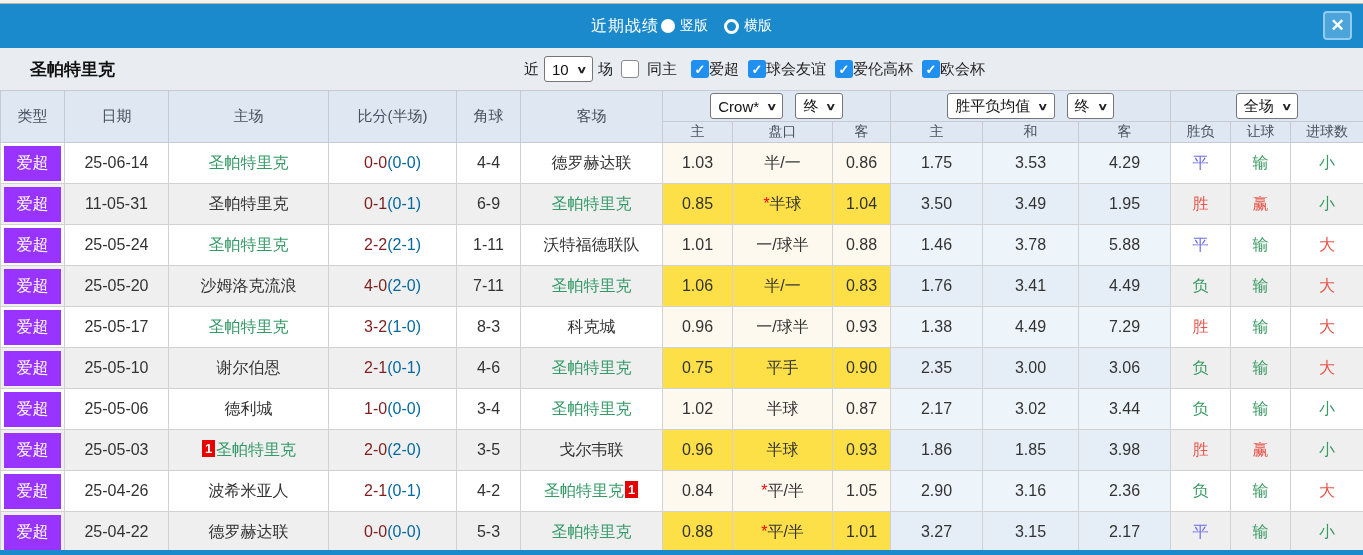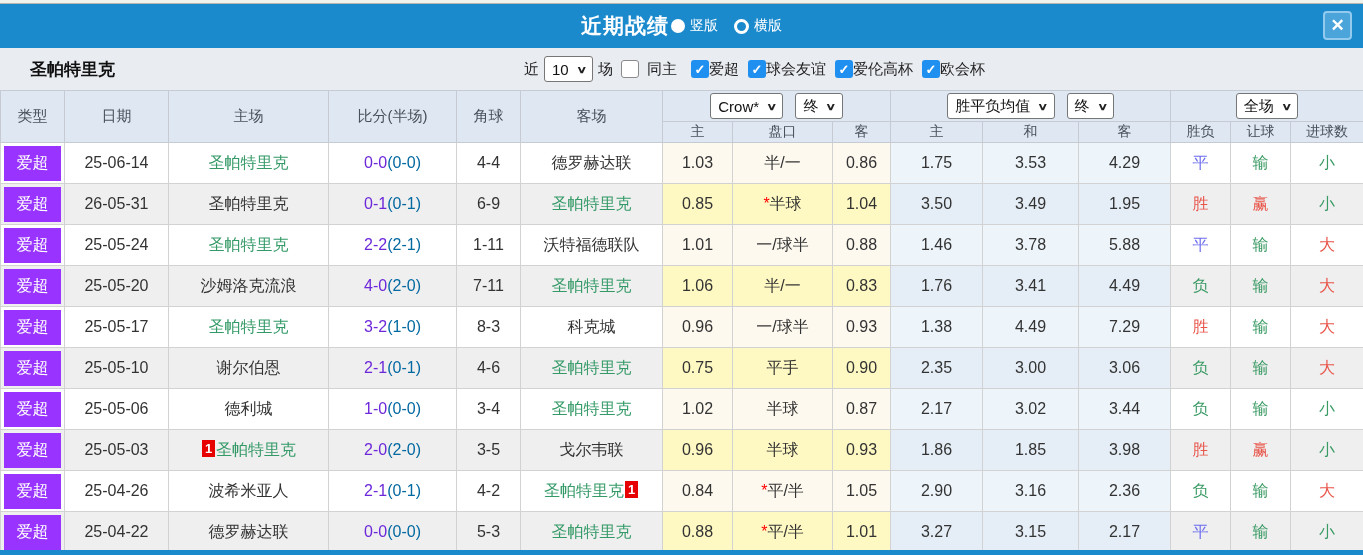--- a/index.html
+++ b/index.html
@@ -1,19 +1,19 @@
 <!DOCTYPE html>
 <html><head>
 <meta charset="utf-8">
 <style>
   html,body{margin:0;padding:0}
   .wrap{width:1363px;height:555px;position:relative;font-family:"Liberation Sans",sans-serif;background:#fff;overflow:hidden}
   .topstrip{height:3px;background:#f2f2ec;border-bottom:1px solid #b6b6ae}
   .titlebar{height:44px;background:#1a8acd;display:flex;align-items:center;justify-content:center;position:relative;color:#fff}
-  .title{font-size:21px;font-weight:bold;letter-spacing:1px}
+  .title{font-size:16px;font-weight:normal;letter-spacing:1px}
   .radio-dot{width:14px;height:14px;border-radius:50%;background:#fff;display:inline-block;margin:0 5px 0 2px}
   .radio-ring{width:9px;height:9px;border-radius:50%;border:3px solid #fff;display:inline-block;margin:0 5px 0 16px}
   .radio-label{font-size:14px}
   .close-btn{position:absolute;right:11px;top:7px;width:29px;height:29px;background:#4ba4da;border:2px solid #93cbee;border-radius:4px;color:#fff;font-size:17px;font-weight:bold;display:flex;align-items:center;justify-content:center;cursor:pointer;box-sizing:border-box}
   .filterbar{height:42px;background:#e9ecf1;display:flex;align-items:center;font-size:15px;color:#222}
   .team-name{font-weight:bold;font-size:17px;margin-left:30px;color:#111}
   .filters{margin-left:auto;margin-right:378px;display:flex;align-items:center;gap:5px;white-space:nowrap}
   .sel{background:#fff;border:1px solid #767676;border-radius:3px;height:26px;display:inline-flex;align-items:center;justify-content:center;padding:10px 7px;gap:9px;font-size:15px;color:#111;cursor:pointer;box-sizing:border-box}
   .chev{font-size:10px;font-weight:bold;transform:scaleX(1.5);display:inline-block;color:#222}
   .cb{width:18px;height:18px;border-radius:3px;display:inline-flex;align-items:center;justify-content:center;cursor:pointer;box-sizing:border-box}
@@ -21,27 +21,27 @@
   .cb-un{background:#fff;border:1px solid #8a8a8a;margin:0 3px}
   table{width:1363px;border-collapse:collapse;table-layout:fixed}
   thead th{background:#dfe8f2;color:#47505c;font-weight:normal;font-size:15px;border:1px solid #c6cbd3;padding:0}
   .grp-row th{height:30px}
   .sub-row th{height:20px;font-size:14px}
   .sel-group{display:flex;justify-content:center;align-items:center;gap:12px}
   tbody td{border:1px solid #d2d2d2;text-align:center;font-size:16px;color:#333;height:40px;padding:0;white-space:nowrap;overflow:hidden}
   tr.odd td{background:#fff}
   tr.even td{background:#efefef}
   tr.odd td.c-odds{background:#fdf9ef}
-  tr.even td.c-odds{background:#fef9c3}
+  tr.even td.c-odds{background:#fde047}
   tr.odd td.c-avg{background:#edf5fb}
   tr.even td.c-avg{background:#e5eef6}
   td.c-league{padding:0}
   .league-badge{background:#9933ff;color:#fff;height:35px;margin:2px 3px;display:flex;align-items:center;justify-content:center;font-size:16px}
   .t-focus{color:#339966}
-  .score-ft{color:#6d28d9}
+  .score-ft{color:#7f1d1d}
   .score-ht{color:#0369a1}
   .star{color:#ff0000}
   .num-badge{background:#e60000;color:#fff;font-size:13px;font-weight:bold;padding:0 3px;display:inline-block;line-height:17px;vertical-align:2px;margin:0 1px}
   .bottomstrip{height:5px;background:#1a8acd;position:absolute;bottom:0;left:0;right:0}
 </style>
 </head>
 <body>
 
 <div class="wrap">
   <div class="topstrip"></div>
@@ -169,21 +169,21 @@
           <td class="c-avg">3.53</td>
           <td class="c-avg">4.29</td>
           <td class="c-out" style="color: rgb(107, 107, 238);">平</td>
           <td class="c-out" style="color: rgb(58, 154, 100);">输</td>
           <td class="c-out" style="color: rgb(58, 154, 100);">小</td>
         </tr>
         <tr class="even">
           <td class="c-league">
             <div class="league-badge">爱超</div>
           </td>
-          <td class="c-date">26-05-31</td>
+          <td class="c-date">11-05-31</td>
           <td class="c-team"><span>圣帕特里克</span></td>
           <td class="c-score"><span class="score-ft">0-1</span><span class="score-ht">(0-1)</span></td>
           <td class="c-corners">6-9</td>
           <td class="c-team"><span class="t-focus">圣帕特里克</span></td>
           <td class="c-odds">0.85</td>
           <td class="c-odds"><span class="star">*</span><span>半球</span></td>
           <td class="c-odds">1.04</td>
           <td class="c-avg">3.50</td>
           <td class="c-avg">3.49</td>
           <td class="c-avg">1.95</td>

